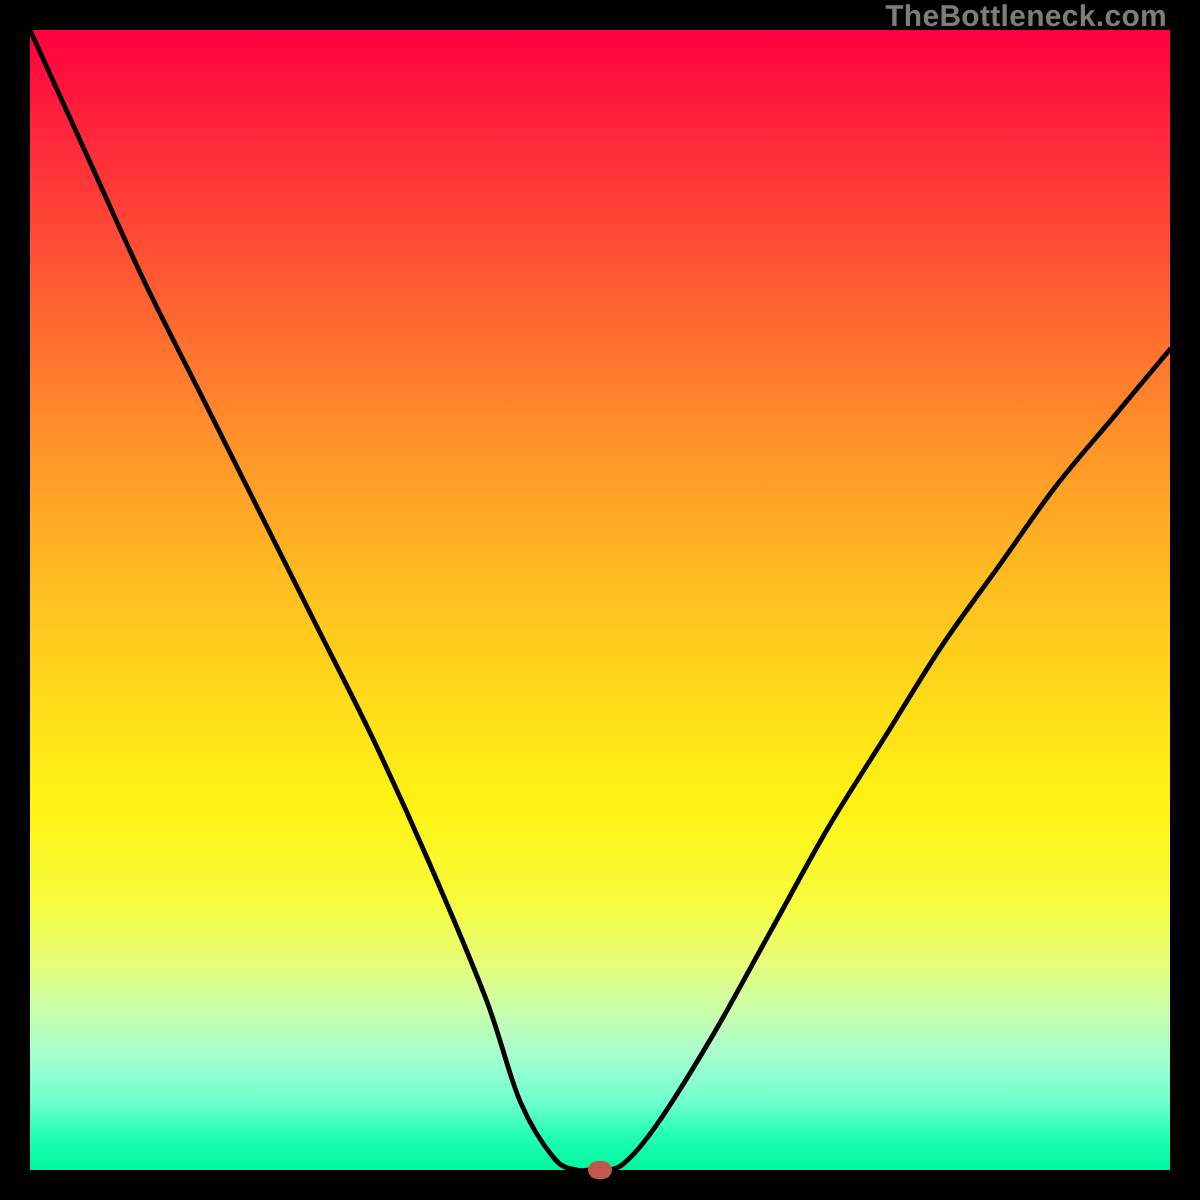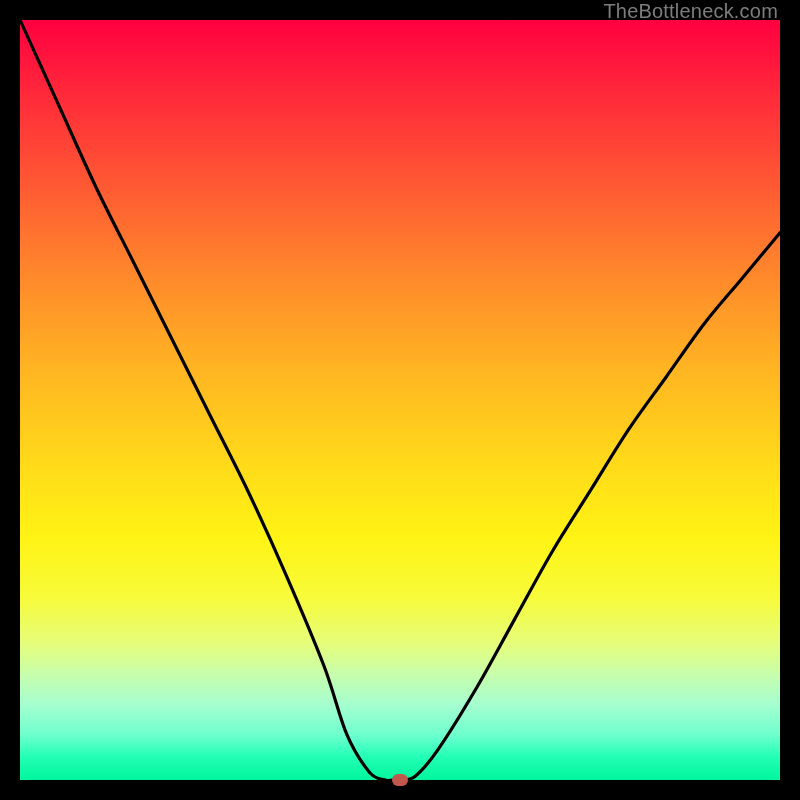--- a/index.html
+++ b/index.html
@@ -45,21 +45,21 @@
     inset: 0;
     width: 100%;
     height: 100%;
   }
   .watermark {
     position: absolute;
     right: 22px;
     top: 0px;
     color: #7d7d7d;
     font-size: 20px;
-    font-weight: 400;
+    font-weight: 700;
     letter-spacing: 0.2px;
   }
   .marker {
     position: absolute;
     width: 16px;
     height: 12px;
     border-radius: 6px;
     background: #c1584e;
     transform: translate(-50%, -50%);
   }

